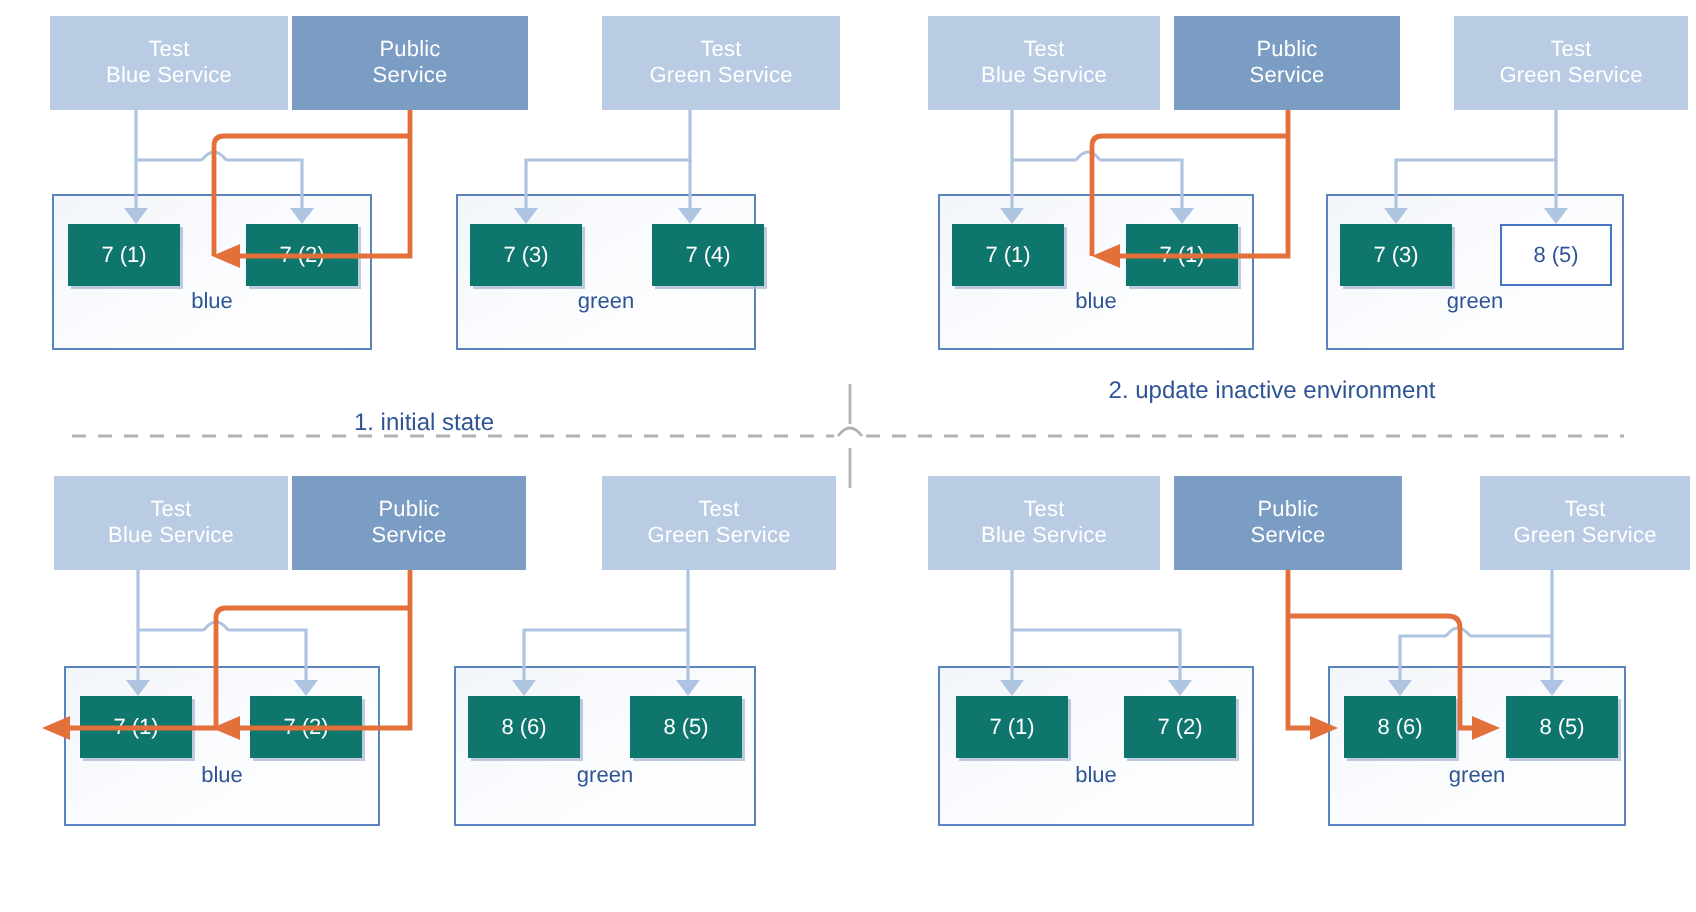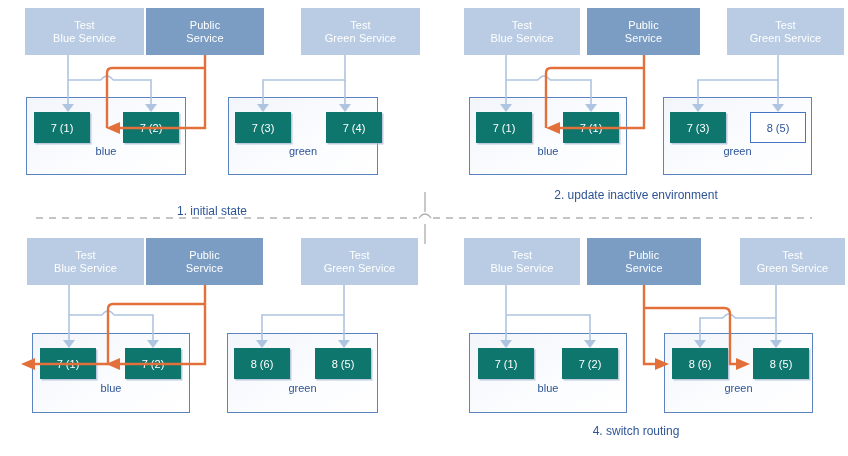--- a/index.html
+++ b/index.html
@@ -221,21 +221,20 @@
       <polygon class="bluehead" points="270,112 282,112 276,120"></polygon>
       <polygon class="bluehead" points="346,112 358,112 352,120"></polygon>
 
       <path class="orangeline" d="M220,57 L220,136 L232,136"></path>
       <polygon class="orangehead" points="245,136 231,130 231,142"></polygon>
 
       <path class="orangeline" d="M220,80 L300,80 Q306,80 306,86 L306,136 L313,136"></path>
       <polygon class="orangehead" points="326,136 312,130 312,142"></polygon>
     </svg>
 
-    <div class="caption" style="top:196px;">4. switch routing</div>
   </div>
 
   <svg class="divider">
     <path class="dash" d="M36,218 L417,218"></path>
     <path class="dash" d="M433,218 L812,218"></path>
     <path class="dashplain" d="M425,192 L425,212"></path>
     <path class="dashplain" d="M425,224 L425,244"></path>
     <path class="dashplain" d="M419,218 Q425,210 431,218"></path>
   </svg>
 

